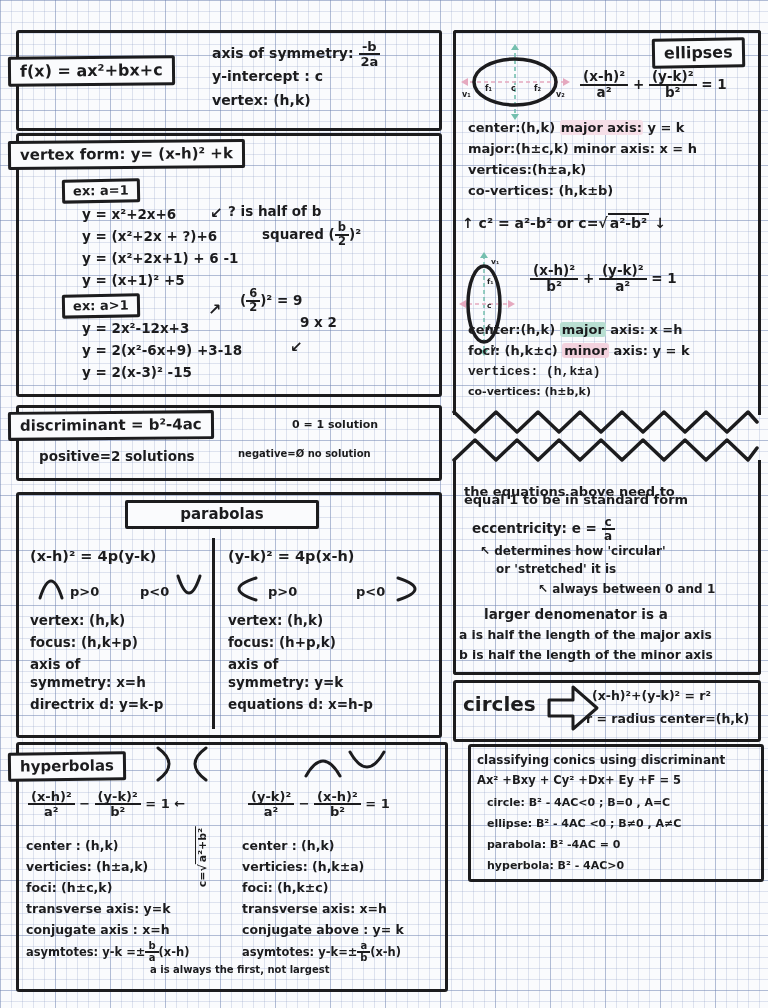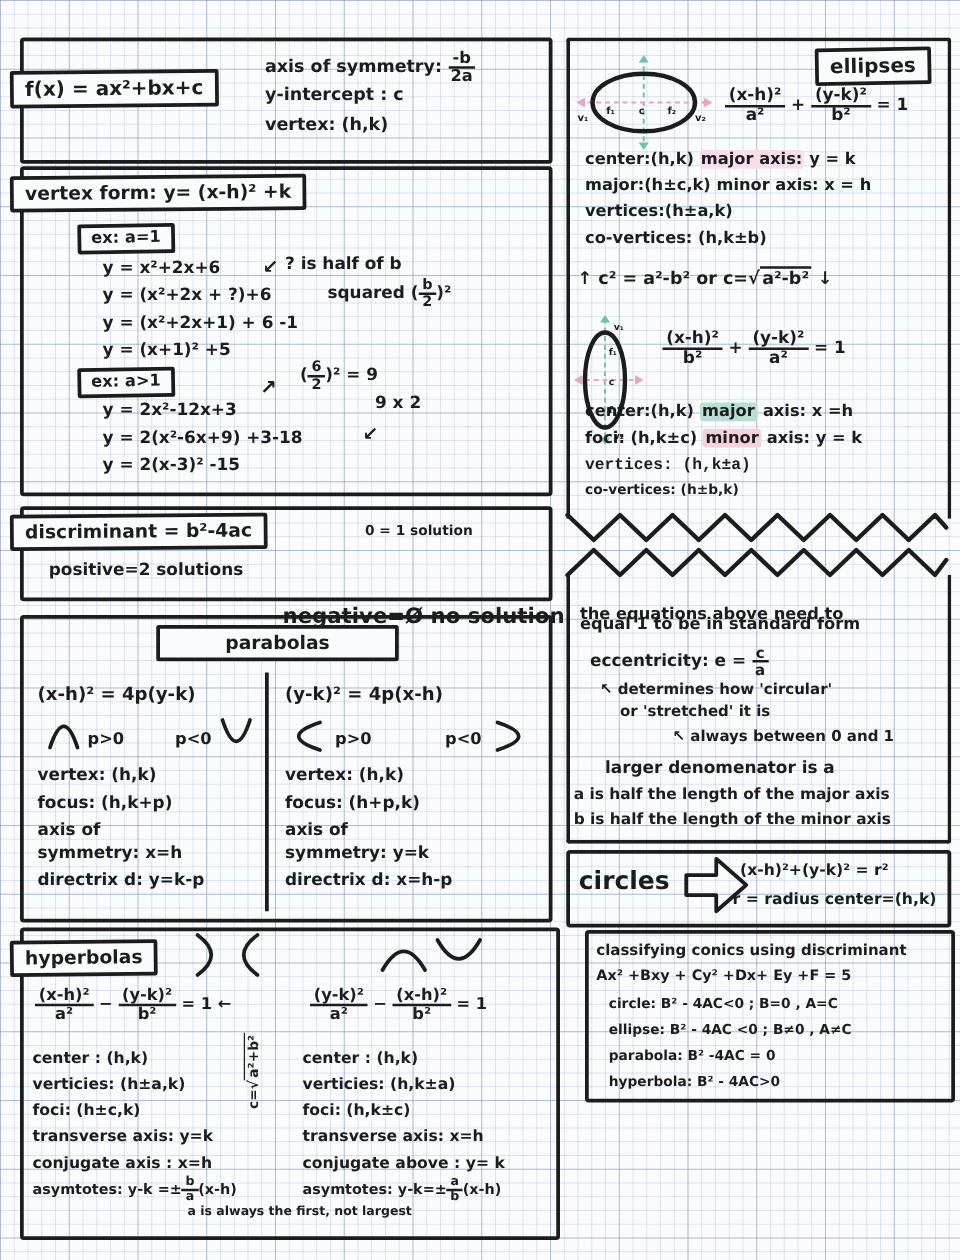--- a/index.html
+++ b/index.html
@@ -82,21 +82,21 @@
 <div class="t" style="left:82px;top:320px;font-size:13.5px;">y = 2x²-12x+3</div>
 <div class="t" style="left:82px;top:342px;font-size:13.5px;">y = 2(x²-6x+9) +3-18</div>
 <div class="t" style="left:82px;top:364px;font-size:13.5px;">y = 2(x-3)² -15</div>
 
 <div class="box" style="left:16px;top:405px;width:420px;height:70px;"></div>
 <div class="banner" style="left:8px;top:411px;font-size:15px;transform:rotate(-0.5deg);">
   <span>discriminant = b²-4ac</span>
 </div>
 <div class="t" style="left:292px;top:418px;font-size:11px;">0 = 1 solution</div>
 <div class="t" style="left:26px;top:448px;font-size:13.5px;margin-left:13px;">positive=2 solutions</div>
-<div class="t" style="left:226px;top:448px;font-size:17px;margin-top:35px;">negative=Ø no solution</div>
+<div class="t" style="left:238px;top:448px;font-size:10px;">negative=Ø no solution</div>
 
 <div class="box" style="left:16px;top:492px;width:420px;height:240px;"></div>
 <div class="banner" style="left:125px;top:500px;width:170px;text-align:center;font-size:15px;">
   <span>parabolas</span>
 </div>
 <div style="position:absolute;left:212px;top:538px;width:3px;height:191px;background:#1c1c1e;"></div>
 
 <div class="t" style="left:30px;top:548px;font-size:14.5px;">(x-h)² = 4p(y-k)</div>
 <svg style="left:36px;top:572px;" width="30" height="30" viewBox="0 0 30 30">
     <path d="M4 26 Q15 -8 26 26" fill="none" stroke="#1c1c1e" stroke-width="3" stroke-linecap="round"></path>
@@ -118,21 +118,21 @@
   </svg>
 <div class="t" style="left:268px;top:584px;font-size:13px;">p&gt;0</div>
 <div class="t" style="left:356px;top:584px;font-size:13px;">p&lt;0</div>
 <svg style="left:392px;top:574px;" width="30" height="30" viewBox="0 0 30 30">
     <path d="M6 4 Q40 15 6 26" fill="none" stroke="#1c1c1e" stroke-width="3" stroke-linecap="round"></path>
   </svg>
 <div class="t" style="left:228px;top:612px;font-size:13.5px;">vertex: (h,k)</div>
 <div class="t" style="left:228px;top:634px;font-size:13.5px;">focus: (h+p,k)</div>
 <div class="t" style="left:228px;top:656px;font-size:13.5px;">axis of</div>
 <div class="t" style="left:228px;top:674px;font-size:13.5px;">symmetry: y=k</div>
-<div class="t" style="left:228px;top:696px;font-size:13.5px;">directrix d: x=h-p</div>
+<div class="t" style="left:228px;top:696px;font-size:13.5px;">equations d: x=h-p</div>
 
 <div class="box" style="left:16px;top:742px;width:426px;height:244px;"></div>
 <div class="banner" style="left:8px;top:752px;font-size:15px;transform:rotate(-0.7deg);">
   <span>hyperbolas</span>
 </div>
 <svg style="left:152px;top:744px;" width="60" height="40" viewBox="0 0 60 40">
     <path d="M6 4 Q28 20 6 36" fill="none" stroke="#1c1c1e" stroke-width="3" stroke-linecap="round"></path>
     <path d="M54 4 Q32 20 54 36" fill="none" stroke="#1c1c1e" stroke-width="3" stroke-linecap="round"></path>
   </svg>
 <svg style="left:300px;top:746px;" width="90" height="36" viewBox="0 0 90 36">

